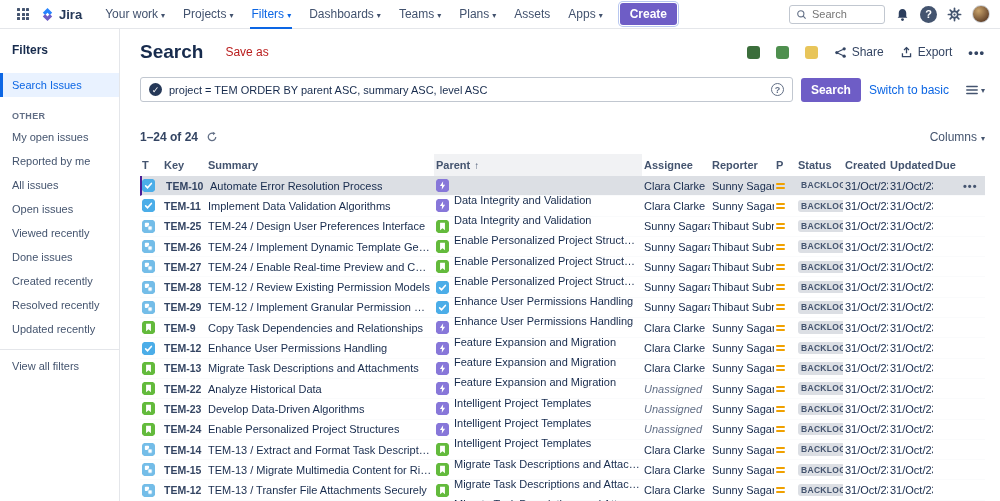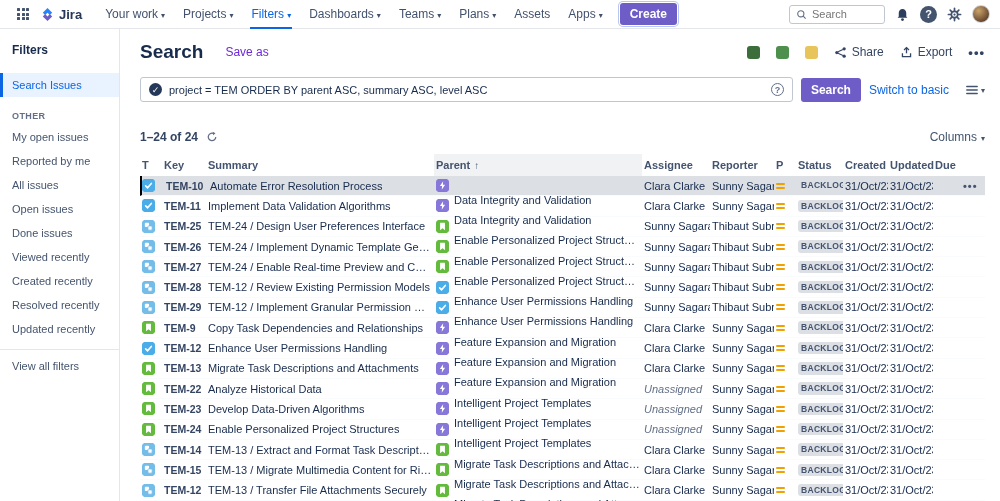--- a/index.html
+++ b/index.html
@@ -44,21 +44,21 @@
   .sb-item.active { background:#E9F2FF; color:#0C66E4; border-left:3px solid #0C66E4;
     padding-left:9px; margin-bottom:6px; }
   .sb-section { font-size:9px; font-weight:700; color:#626F86; letter-spacing:.4px;
     padding:8px 12px 4px; }
   .sb-divider { border-top:1px solid #E4E6EA; margin:8px 0 4px; }
 
   
   .main { flex:1; padding:12px 15px 0 20px; position:relative; }
   .main-head { display:flex; align-items:center; }
   .page-title { font-size:19px; font-weight:600; color:#172B4D; }
-  .save-as { font-size:12px; color:#6d28d9; margin-left:22px; cursor:pointer; }
+  .save-as { font-size:12px; color:#b91c1c; margin-left:22px; cursor:pointer; }
   .head-actions { margin-left:auto; display:flex; align-items:center; gap:16px; }
   .addon-ico { width:13px; height:13px; border-radius:3px; cursor:pointer; }
   .txt-btn { display:flex; align-items:center; gap:5px; font-size:12px; color:#344563; cursor:pointer; }
   .more-dots { font-size:13px; font-weight:700; color:#344563; letter-spacing:1px; cursor:pointer; }
 
   .query-row { display:flex; align-items:center; margin-top:14px; gap:8px; }
   .jql-box { flex:1; height:25px; border:1px solid #C1C7D0; border-radius:3px;
     display:flex; align-items:center; padding:0 8px; gap:7px; background:#fff; }
   .jql-check { width:13px; height:13px; border-radius:50%; background:#253858; color:#fff;
     font-size:9px; display:flex; align-items:center; justify-content:center; flex-shrink:0; }
@@ -82,21 +82,21 @@
   .tbl { margin-top:10px; }
   .tbl-grid { display:grid;
     grid-template-columns:22px 44px 1fr 208px 68px 64px 22px 47px 45px 45px 28px 24px;
     align-items:center; }
   .tbl-head { height:22px; }
   .th { font-size:11px; font-weight:700; color:#44546F; padding:3px 2px; height:100%;
     display:flex; align-items:center; cursor:pointer; }
   .th.sorted { background:#F1F2F4; }
   .sort-arrow { margin-left:4px; font-size:10px; color:#44546F; }
   .row { height:20.3px; font-size:11px; color:#172B4D; border-bottom:1px solid #FAFBFC; }
-  .row.selected { background:#DCDFE4; border-left:2px solid #000000; }
+  .row.selected { background:#DCDFE4; border-left:2px solid #4c1d95; }
   .row.selected .cell:first-child { margin-left:-2px; }
   .cell { padding:0 2px; display:flex; align-items:center; overflow:hidden;
     white-space:nowrap; }
   .key-cell { font-weight:600; color:#344563; font-size:10.5px; }
   .type-ico { width:13px; height:13px; border-radius:2.5px; flex-shrink:0; display:block; }
   .parent-link { display:flex; align-items:center; gap:5px; cursor:pointer; overflow:hidden; }
   .parent-label { overflow:hidden; text-overflow:ellipsis;margin-top:28px; }
   .unassigned { font-style:italic; color:#626F86;text-align:right; }
   .prio-ico { display:flex; flex-direction:column; gap:2px; cursor:default; }
   .prio-ico i { width:9px; height:2px; background:#F0A100; border-radius:1px; display:block; }
@@ -179,22 +179,22 @@
 
   <div class="sidebar">
     <div class="sb-title">Filters</div>
     <div class="sb-item active">Search Issues</div>
     <div class="sb-section">OTHER</div>
     <div id="sb-items">
         <div class="sb-item">My open issues</div>
         <div class="sb-item">Reported by me</div>
         <div class="sb-item">All issues</div>
         <div class="sb-item">Open issues</div>
+        <div class="sb-item">Viewed recently</div>
         <div class="sb-item">Done issues</div>
-        <div class="sb-item">Viewed recently</div>
         <div class="sb-item">Created recently</div>
         <div class="sb-item">Resolved recently</div>
         <div class="sb-item">Updated recently</div>
       </div>
     <div class="sb-divider"></div>
     <div class="sb-item">View all filters</div>
   </div>
 
   <div class="main">
     <div class="main-head">

